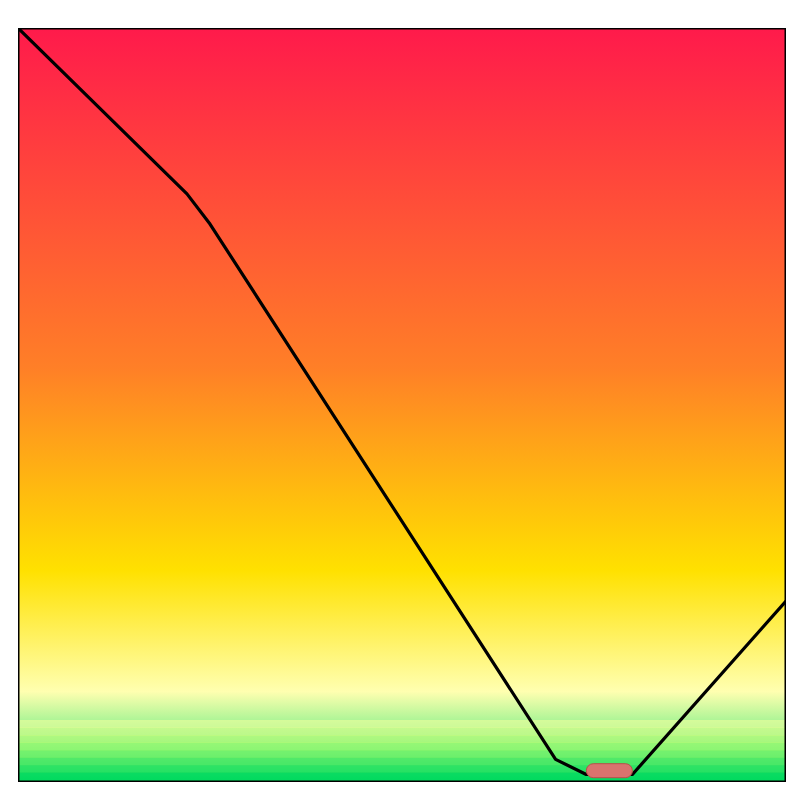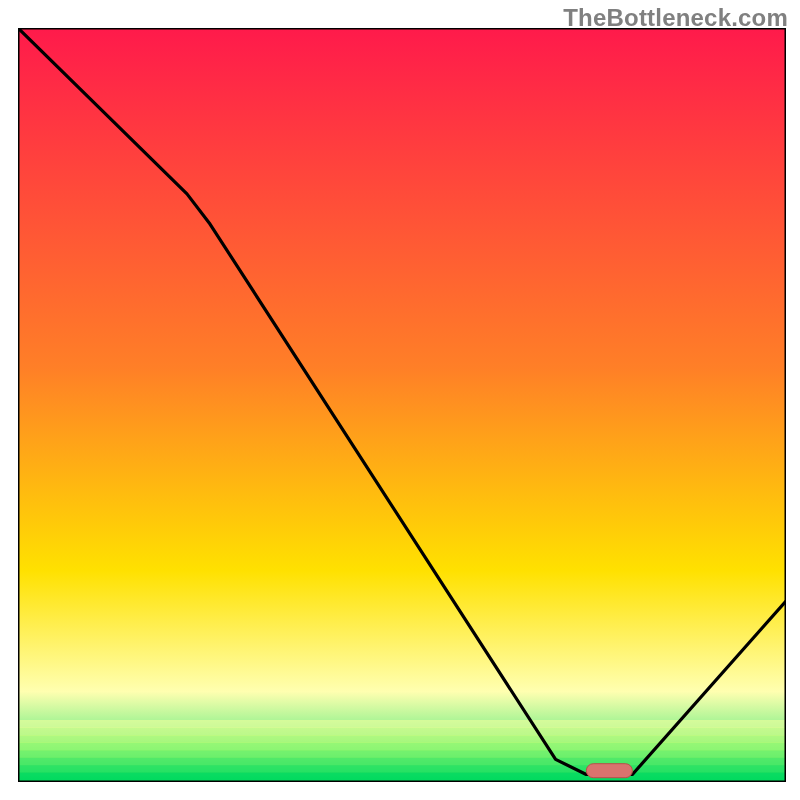--- a/index.html
+++ b/index.html
@@ -31,21 +31,20 @@
     top: 28px;
     width: 768px;
     height: 754px;
   }
   svg { display: block; }
 </style>
 </head>
 <body>
 
 <div class="wrap">
-  <div class="watermark">TheBottleneck.com</div>
 
   <div class="plot">
     <svg id="chart-svg" width="768" height="754" viewBox="0 0 768 754" preserveAspectRatio="none">
       <defs>
         <linearGradient id="bg-grad" x1="0" y1="0" x2="0" y2="1">
             <stop offset="0%" stop-color="#ff1a4b"></stop>
             <stop offset="45%" stop-color="#ff7f27"></stop>
             <stop offset="72%" stop-color="#ffe100"></stop>
             <stop offset="88%" stop-color="#ffffb0"></stop>
             <stop offset="100%" stop-color="#00e060"></stop>

